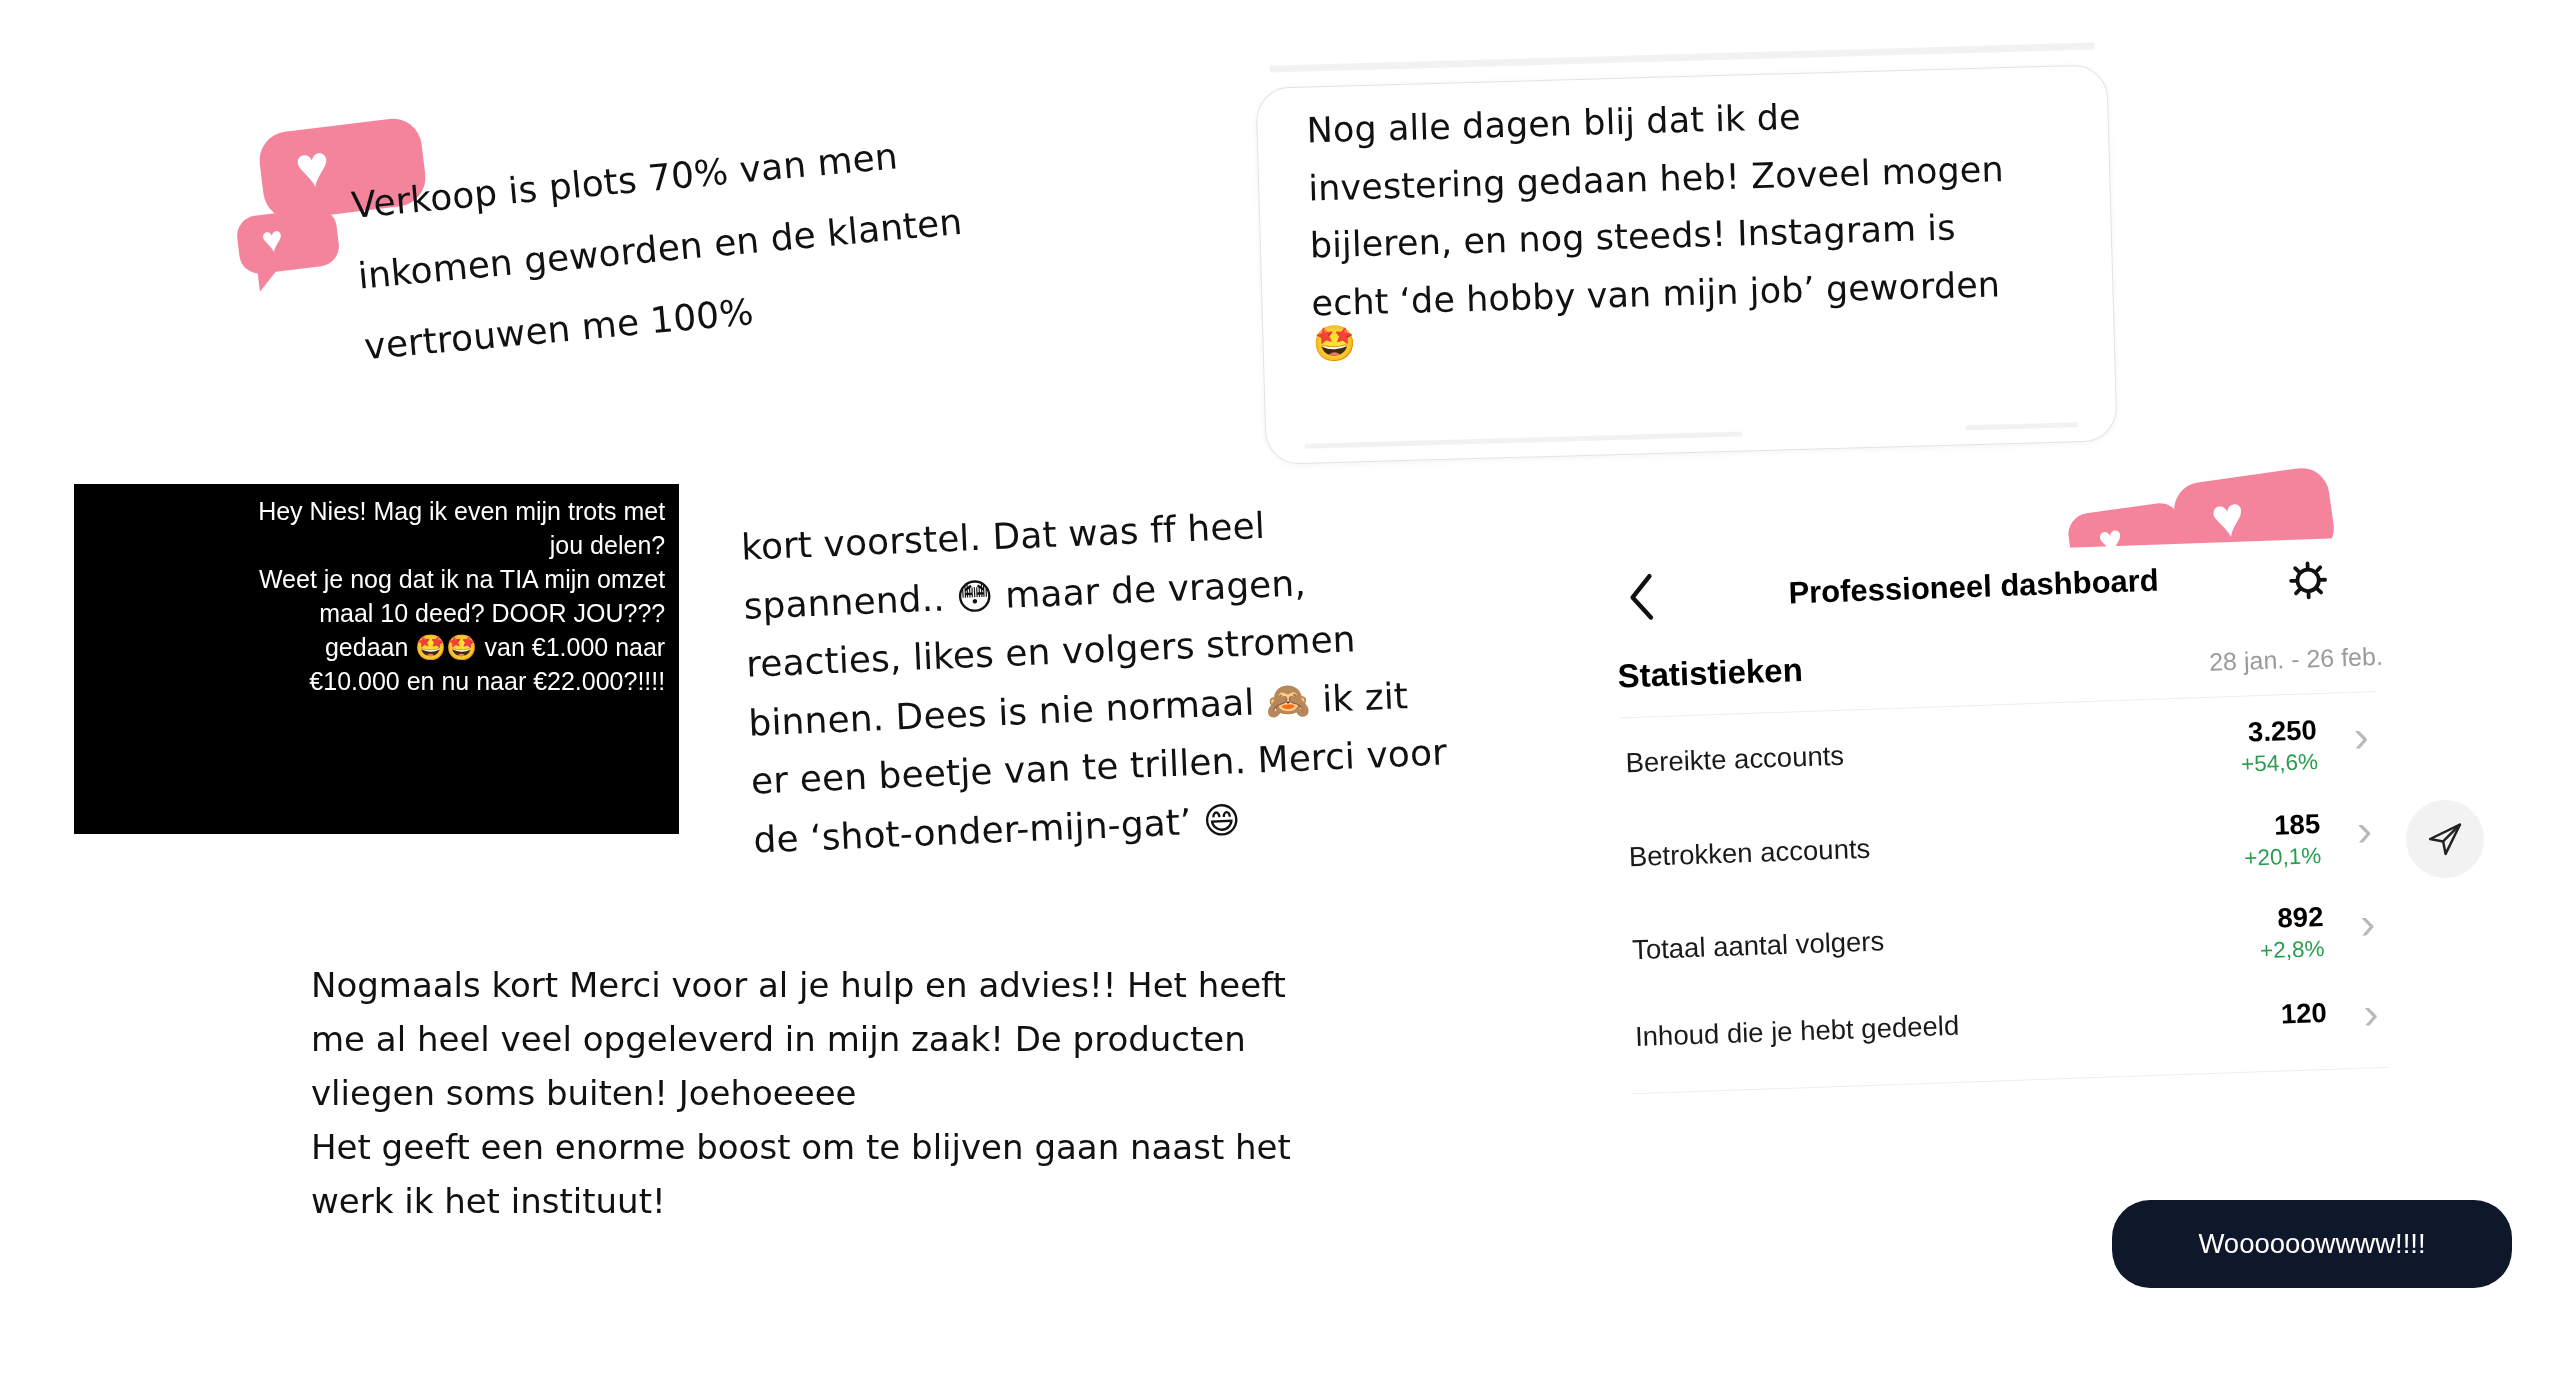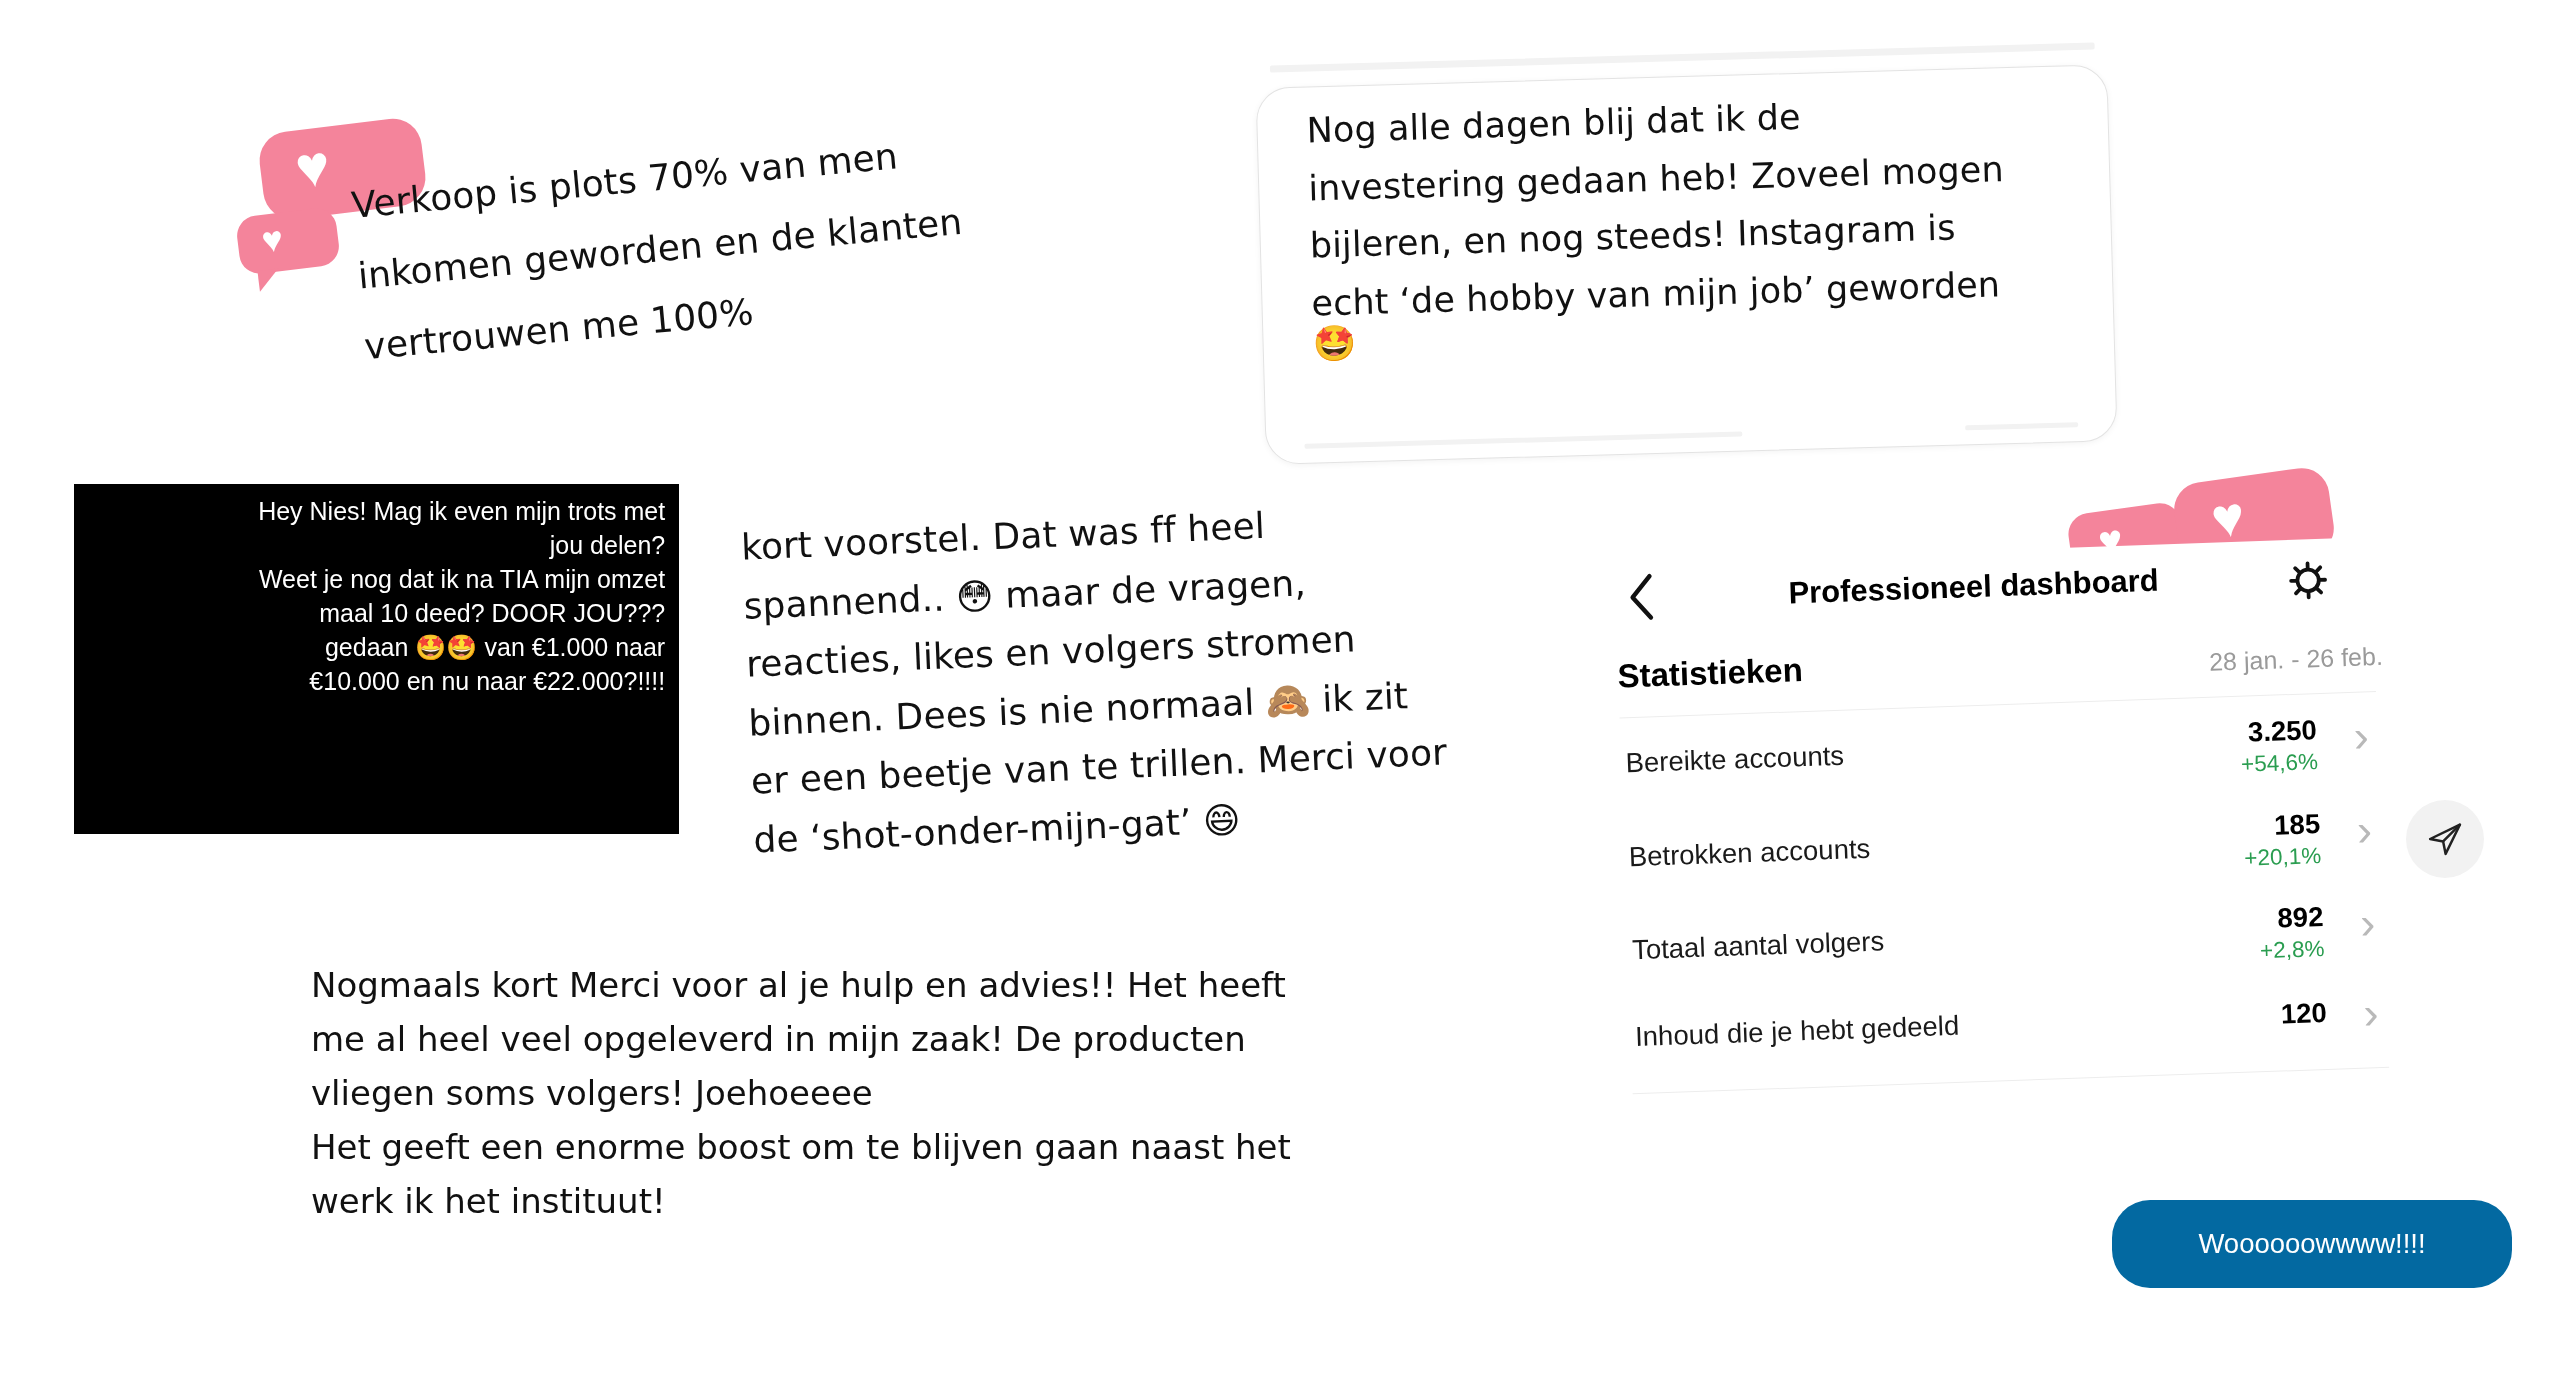--- a/index.html
+++ b/index.html
@@ -110,21 +110,21 @@
     color: #2a9d50;
     text-align: right;
   }
   .chev {
     color: #b9b9b9;
     font-weight: 300;
   }
 
   
   .blue-bubble {
-    background: #0369a1;
+    background: #0f172a;
     color: #ffffff;
     border-radius: 38px;
     display: flex;
     align-items: center;
     justify-content: center;
     font-size: 27.5px;
     box-sizing: border-box;
     padding: 0 26px;
   }
 
@@ -200,21 +200,21 @@
     <div class="hand-text" style="font-size:36px; line-height:1.0; margin-bottom:22.5px;">spannend.. 😳 maar de vragen,</div>
     <div class="hand-text" style="font-size:36px; line-height:1.0; margin-bottom:22.5px;">reacties, likes en volgers stromen</div>
     <div class="hand-text" style="font-size:36px; line-height:1.0; margin-bottom:22.5px;">binnen. Dees is nie normaal 🙈 ik zit</div>
     <div class="hand-text" style="font-size:36px; line-height:1.0; margin-bottom:22.5px;">er een beetje van te trillen. Merci voor</div>
     <div class="hand-text" style="font-size:36px; line-height:1.0;">de ‘shot-onder-mijn-gat’ 😄</div>
   </div>
 
   <div class="abs" style="left:311px; top:968px; width:1200px;">
     <div class="body-text" style="font-size:34px; line-height:1.0; margin-bottom:20px;">Nogmaals kort Merci voor al je hulp en advies!! Het heeft</div>
     <div class="body-text" style="font-size:34px; line-height:1.0; margin-bottom:20px;">me al heel veel opgeleverd in mijn zaak! De producten</div>
-    <div class="body-text" style="font-size:34px; line-height:1.0; margin-bottom:20px;">vliegen soms volgers! Joehoeeee</div>
+    <div class="body-text" style="font-size:34px; line-height:1.0; margin-bottom:20px;">vliegen soms buiten! Joehoeeee</div>
     <div class="body-text" style="font-size:34px; line-height:1.0; margin-bottom:20px;">Het geeft een enorme boost om te blijven gaan naast het</div>
     <div class="body-text" style="font-size:34px; line-height:1.0;">werk ik het instituut!</div>
   </div>
 
   <div class="abs" style="left:2070px; top:475px; width:325px; height:163px;">
 
     <div class="heart-bubble" style="left:0px; top:33px; width:113px; height:69px; border-radius:21px; transform:rotate(-8deg);">
       <span class="heart-glyph" style="left:29px; top:10px; font-size:41px;">♥</span>
       <div class="tail" style="left:17.5px; bottom:-20px;
            border-left:25px solid #f4849b; border-bottom:25px solid transparent;"></div>

